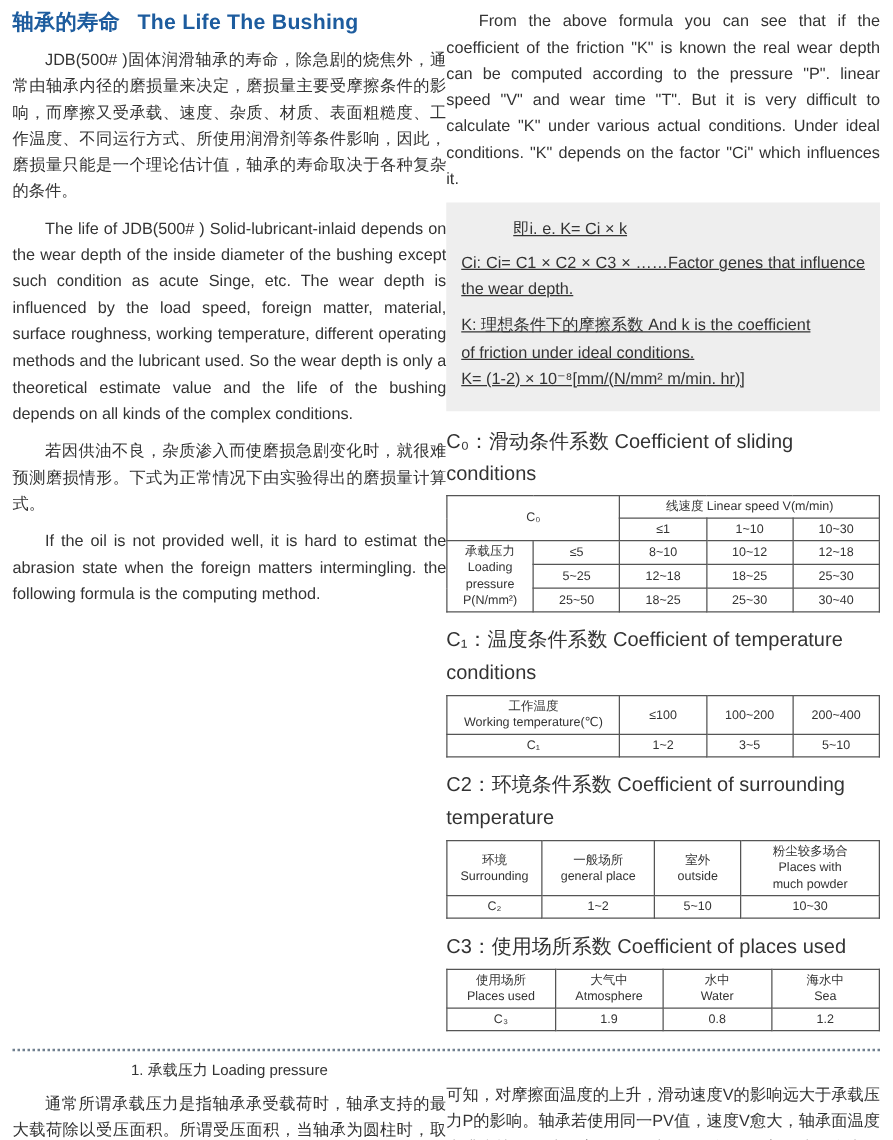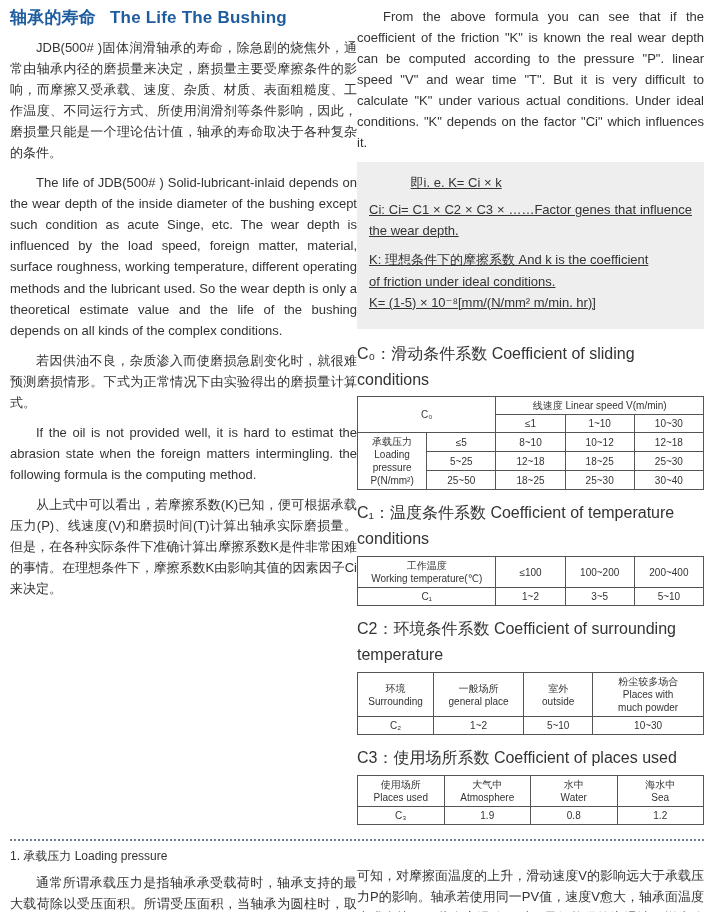--- a/index.html
+++ b/index.html
@@ -32,49 +32,48 @@
     border:1px solid #555;padding:2px 3px;text-align:center;
     font-size:10px;line-height:1.3;white-space:pre-line;vertical-align:middle;
   }
   .c0 col.a{width:20%}.c0 col.b{width:20%}.c0 col.c{width:20%}.c0 col.d{width:20%}.c0 col.e{width:20%}
   .c1 col.a{width:40%}.c1 col.b{width:20%}.c1 col.c{width:20%}.c1 col.d{width:20%}
   .c2 col.a{width:22%}.c2 col.b{width:26%}.c2 col.c{width:20%}.c2 col.d{width:32%}
   .c3 col.a{width:25%}.c3 col.b{width:25%}.c3 col.c{width:25%}.c3 col.d{width:25%}
   hr.dotted{
     border:none;border-top:2px dotted #70808f;margin:4px 0 2px 0;
   }
-  .numbered{font-size:12px;margin:4px 0 6px 0;text-align:left;}
+  .numbered{font-size:12px;margin:4px 0 6px 0;text-align:center;}
   .sec2-right{padding-top:22px;}
 </style>
 </head>
 <body>
 
 <div class="page">
 
   <section>
     <div class="cols">
       <div class="col">
         <h1 class="sec-title">
           <span class="zh">轴承的寿命</span><span class="en">The Life The Bushing</span>
         </h1>
         <p class="ind">JDB(500# )固体润滑轴承的寿命，除急剧的烧焦外，通常由轴承内径的磨损量来决定，磨损量主要受摩擦条件的影响，而摩擦又受承载、速度、杂质、材质、表面粗糙度、工作温度、不同运行方式、所使用润滑剂等条件影响，因此，磨损量只能是一个理论估计值，轴承的寿命取决于各种复杂的条件。</p>
         <p class="ind">The life of JDB(500# ) Solid-lubricant-inlaid depends on the wear depth of the inside diameter of the bushing except such condition as acute Singe, etc. The wear depth is influenced by the load speed, foreign matter, material, surface roughness, working temperature, different operating methods and the lubricant used. So the wear depth is only a theoretical estimate value and the life of the bushing depends on all kinds of the complex conditions.</p>
         <p class="ind">若因供油不良，杂质渗入而使磨损急剧变化时，就很难预测磨损情形。下式为正常情况下由实验得出的磨损量计算式。</p>
         <p class="ind">If the oil is not provided well, it is hard to estimat the abrasion state when the foreign matters intermingling. the following formula is the computing method.</p>
-        <p class="ind">从上式中可以看出，若摩擦系数(K)已知，便可根据承载压力(P)、线速度(V)和磨损时间(T)计算出轴承实际磨损量。但是，在各种实际条件下准确计算出摩擦系数K是件非常困难的事情。在理想条件下，摩擦系数K由影响其值的因素因子Ci来决定。</p>
       </div>
 
       <div class="col">
         <p class="ind">From the above formula you can see that if the coefficient of the friction "K" is known the real wear depth can be computed according to the pressure "P". linear speed "V" and wear time "T". But it is very difficult to calculate "K" under various actual conditions. Under ideal conditions. "K" depends on the factor "Ci" which influences it.</p>
         <div class="graybox">
           <p class="eq">即i. e. K= Ci × k</p>
           <p>Ci: Ci= C1 × C2 × C3 × ……Factor genes that influence the wear depth.</p>
           <p>K: 理想条件下的摩擦系数 And k is the coefficient
 of friction under ideal conditions.
-K= (1-5) × 10⁻⁸[mm/(N/mm² m/min. hr)]</p>
+K= (1-2) × 10⁻⁸[mm/(N/mm² m/min. hr)]</p>
         </div>
 
         <p class="tbl-title">C₀：滑动条件系数 Coefficient of sliding conditions</p>
         <table class="c0">
           <colgroup>
               <col class="a">
               <col class="b">
               <col class="c">
               <col class="d">
               <col class="e">

